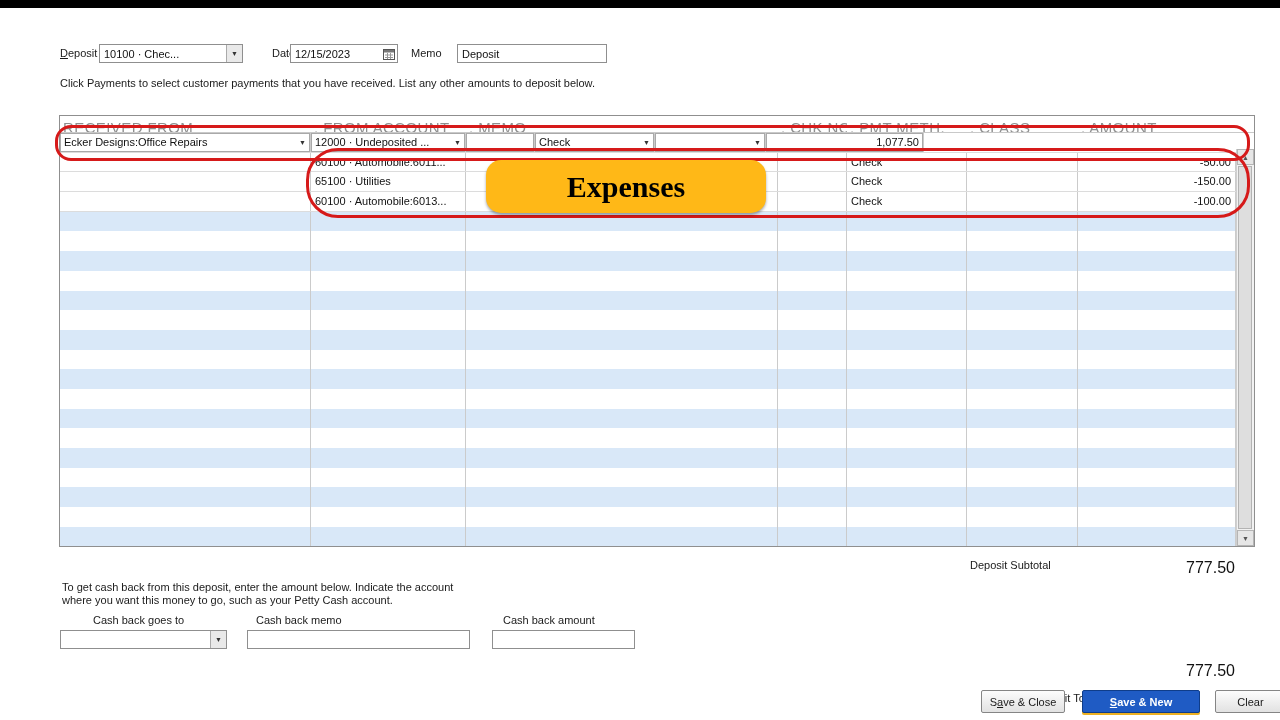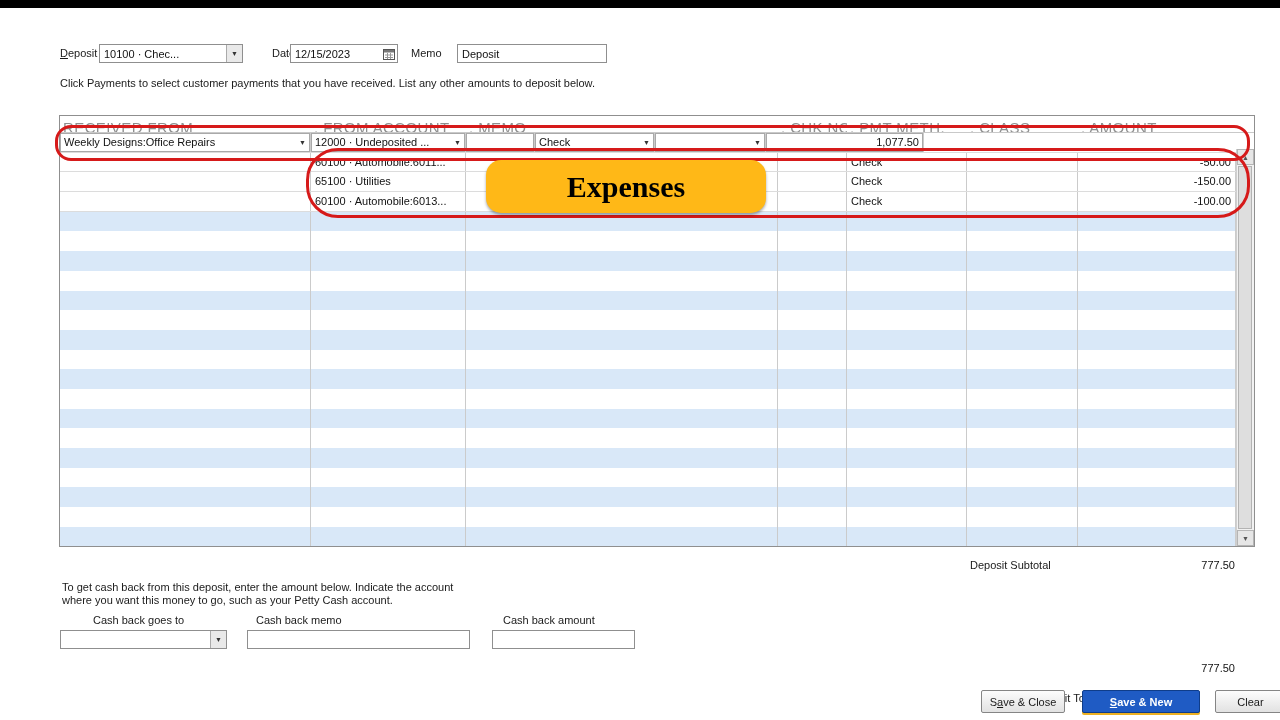--- a/index.html
+++ b/index.html
@@ -37,21 +37,21 @@
   .sb-btn{position:absolute;left:0;width:17px;height:16px;background:#e6e6e6;border:1px solid #b5b5b5;box-sizing:border-box;
           display:flex;align-items:center;justify-content:center;font-size:7px;color:#555;}
   .sb-up{top:0;} .sb-dn{bottom:0;}
   .sb-thumb{position:absolute;left:1px;right:2px;top:17px;bottom:17px;background:#dedede;border:1px solid #b3b3b3;}
   
   .red-oval{position:absolute;border:3px solid #d61a1a;border-radius:34px;z-index:6;}
   .expenses-box{position:absolute;left:486px;top:160px;width:280px;height:53px;background:#ffb817;z-index:7;
                 display:flex;align-items:center;justify-content:center;box-shadow:0 2px 3px rgba(0,0,0,.35);}
   .expenses-box span{font-family:"Liberation Serif",serif;font-weight:bold;font-size:30px;color:#000;}
   
-  .amt-val{position:absolute;font-size:11px;color:#111;text-align:right;}
+  .amt-val{position:absolute;font-size:16px;color:#111;text-align:right;}
   .btn{position:absolute;height:23px;box-sizing:border-box;border:1px solid #858585;border-radius:2px;
        background:linear-gradient(#fcfcfc,#e2e2e2);font-size:11px;color:#1a1a1a;
        display:flex;align-items:center;justify-content:center;white-space:nowrap;margin-left:48px;}
   .btn-primary{background:#1f5bc4;border:1px solid #0f3d8a;color:#fff;font-weight:bold;
                box-shadow:0 2px 0 #edb021;}
   u{text-decoration:underline;}
 </style>
 </head>
 <body>
 
@@ -96,21 +96,21 @@
       <div class="hcell c-pmt">: PMT METH.</div>
       <div class="hcell c-cls">: CLASS</div>
       <div class="hcell c-amt" style="text-align:left;">: AMOUNT</div>
       <div class="hcorner"></div>
     </div>
 
     <div class="gbody">
 
       <div class="grow active dr">
         <div class="gcell c-rf combo">
-          <span>Weekly Designs:Office Repairs</span>
+          <span>Ecker Designs:Office Repairs</span>
           <span class="dd">▼</span>
         </div>
         <div class="gcell c-fa combo">
           <span>12000 · Undeposited ...</span>
           <span class="dd">▼</span>
         </div>
         <div class="gcell c-chk"></div>
         <div class="gcell c-pmt combo">
           <span>Check</span>
           <span class="dd">▼</span>

